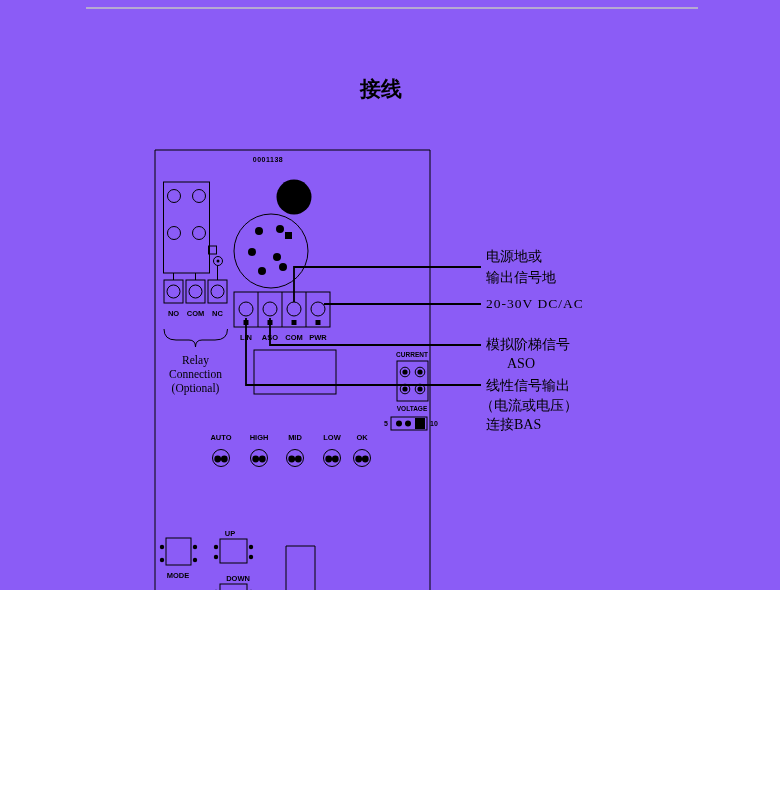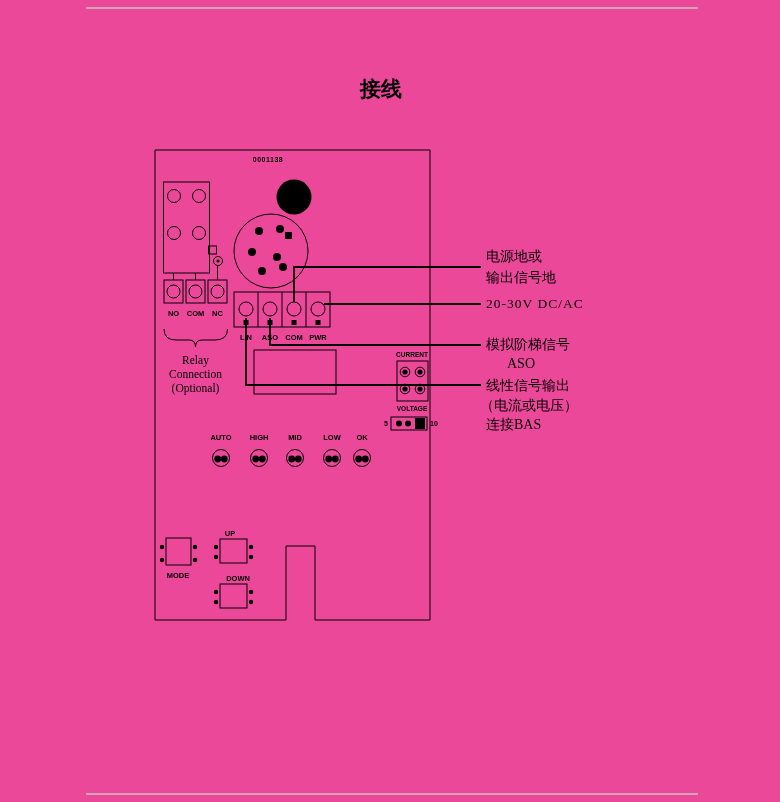--- a/index.html
+++ b/index.html
@@ -1,20 +1,20 @@
 <!DOCTYPE html>
 <html><head>
 <meta charset="utf-8">
 <style>
   html, body { margin: 0; padding: 0; background: #ffffff; }
   .page {
     position: relative;
     width: 780px;
-    height: 802px;
-    background: #ec4899;
+    height: 590px;
+    background: #8b5cf6;
     overflow: hidden;
     font-family: "Liberation Serif", serif;
   }
   svg text { fill: #000; }
   .t-title  { font-family: "Liberation Serif", serif; font-size: 21px; font-weight: bold; }
   .t-serial { font-family: "Liberation Sans", sans-serif; font-size: 7px; font-weight: bold; letter-spacing: .5px; }
   .t-pin    { font-family: "Liberation Sans", sans-serif; font-size: 7.5px; font-weight: bold; }
   .t-note   { font-family: "Liberation Serif", serif; font-size: 11.5px; }
   .t-tiny   { font-family: "Liberation Sans", sans-serif; font-size: 6.5px; font-weight: bold; }
   .t-num    { font-family: "Liberation Sans", sans-serif; font-size: 7px; font-weight: bold; }

